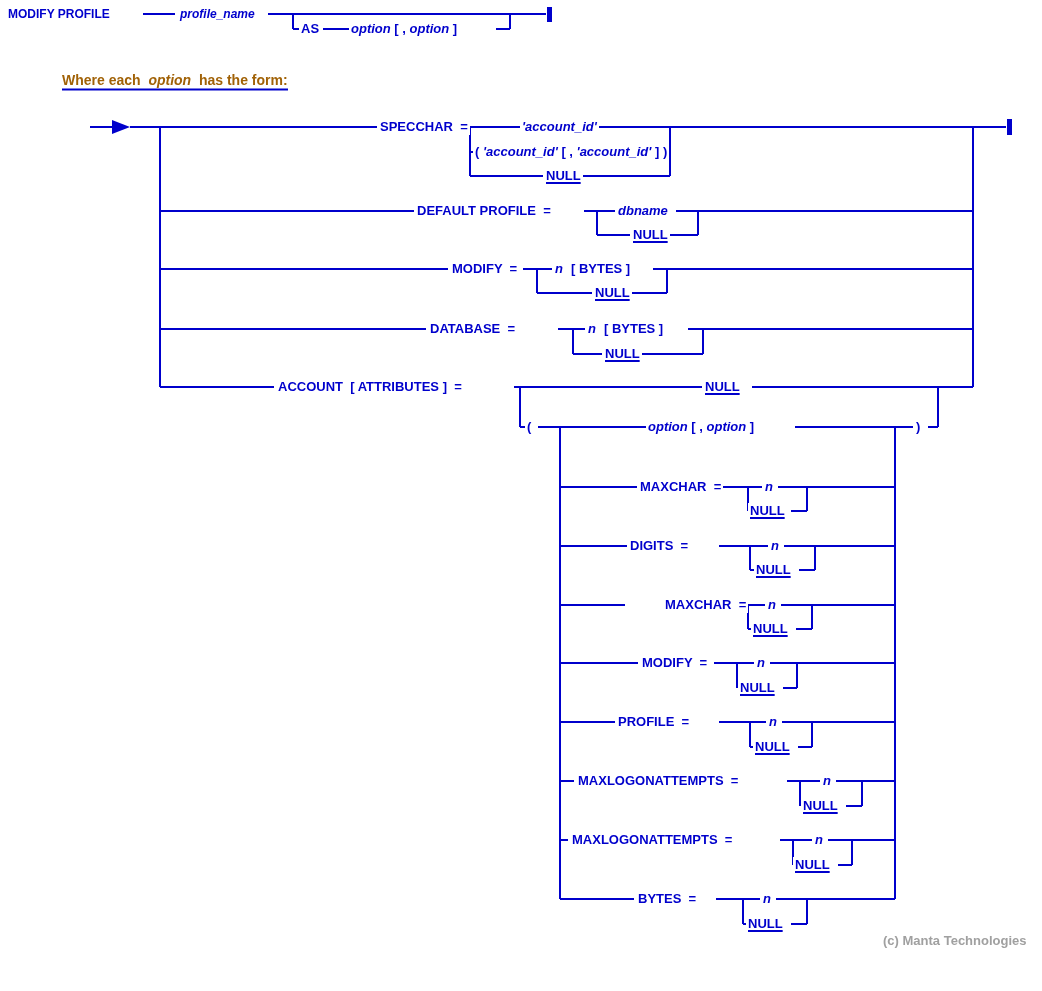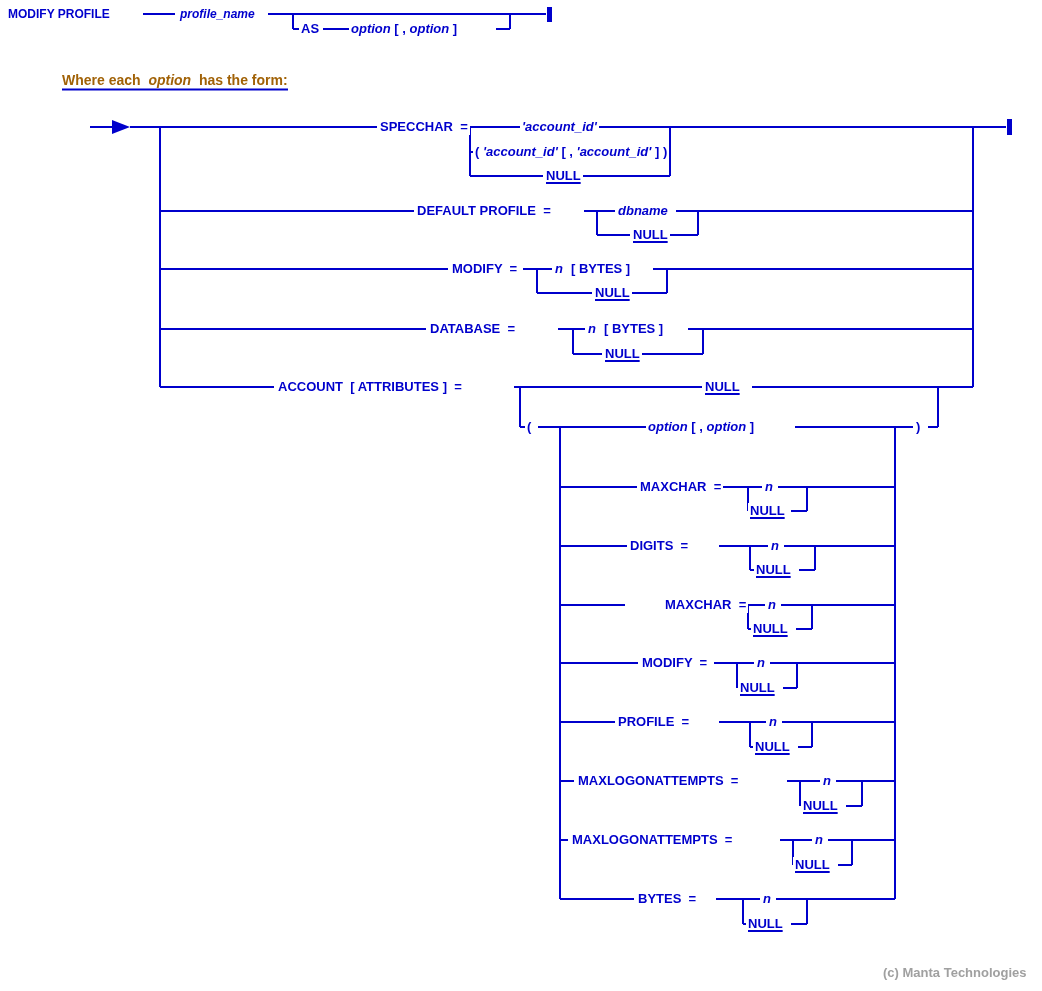--- a/index.html
+++ b/index.html
@@ -144,15 +144,15 @@
   <span class="lbl kw null" style="left:801px;top:806px">NULL</span>
 
   <span class="lbl kw" style="left:570px;top:840px">MAXLOGONATTEMPTS  =</span>
   <span class="lbl var" style="left:813px;top:840px">n</span>
   <span class="lbl kw null" style="left:793px;top:865px">NULL</span>
 
   <span class="lbl kw" style="left:636px;top:899px">BYTES  =</span>
   <span class="lbl var" style="left:761px;top:899px">n</span>
   <span class="lbl kw null" style="left:746px;top:924px">NULL</span>
 
-  <span class="copyright" style="left:883px;top:972px">(c) Manta Technologies</span>
+  <span class="copyright" style="left:883px;top:940px">(c) Manta Technologies</span>
 
 </div>
 
 </body></html>

